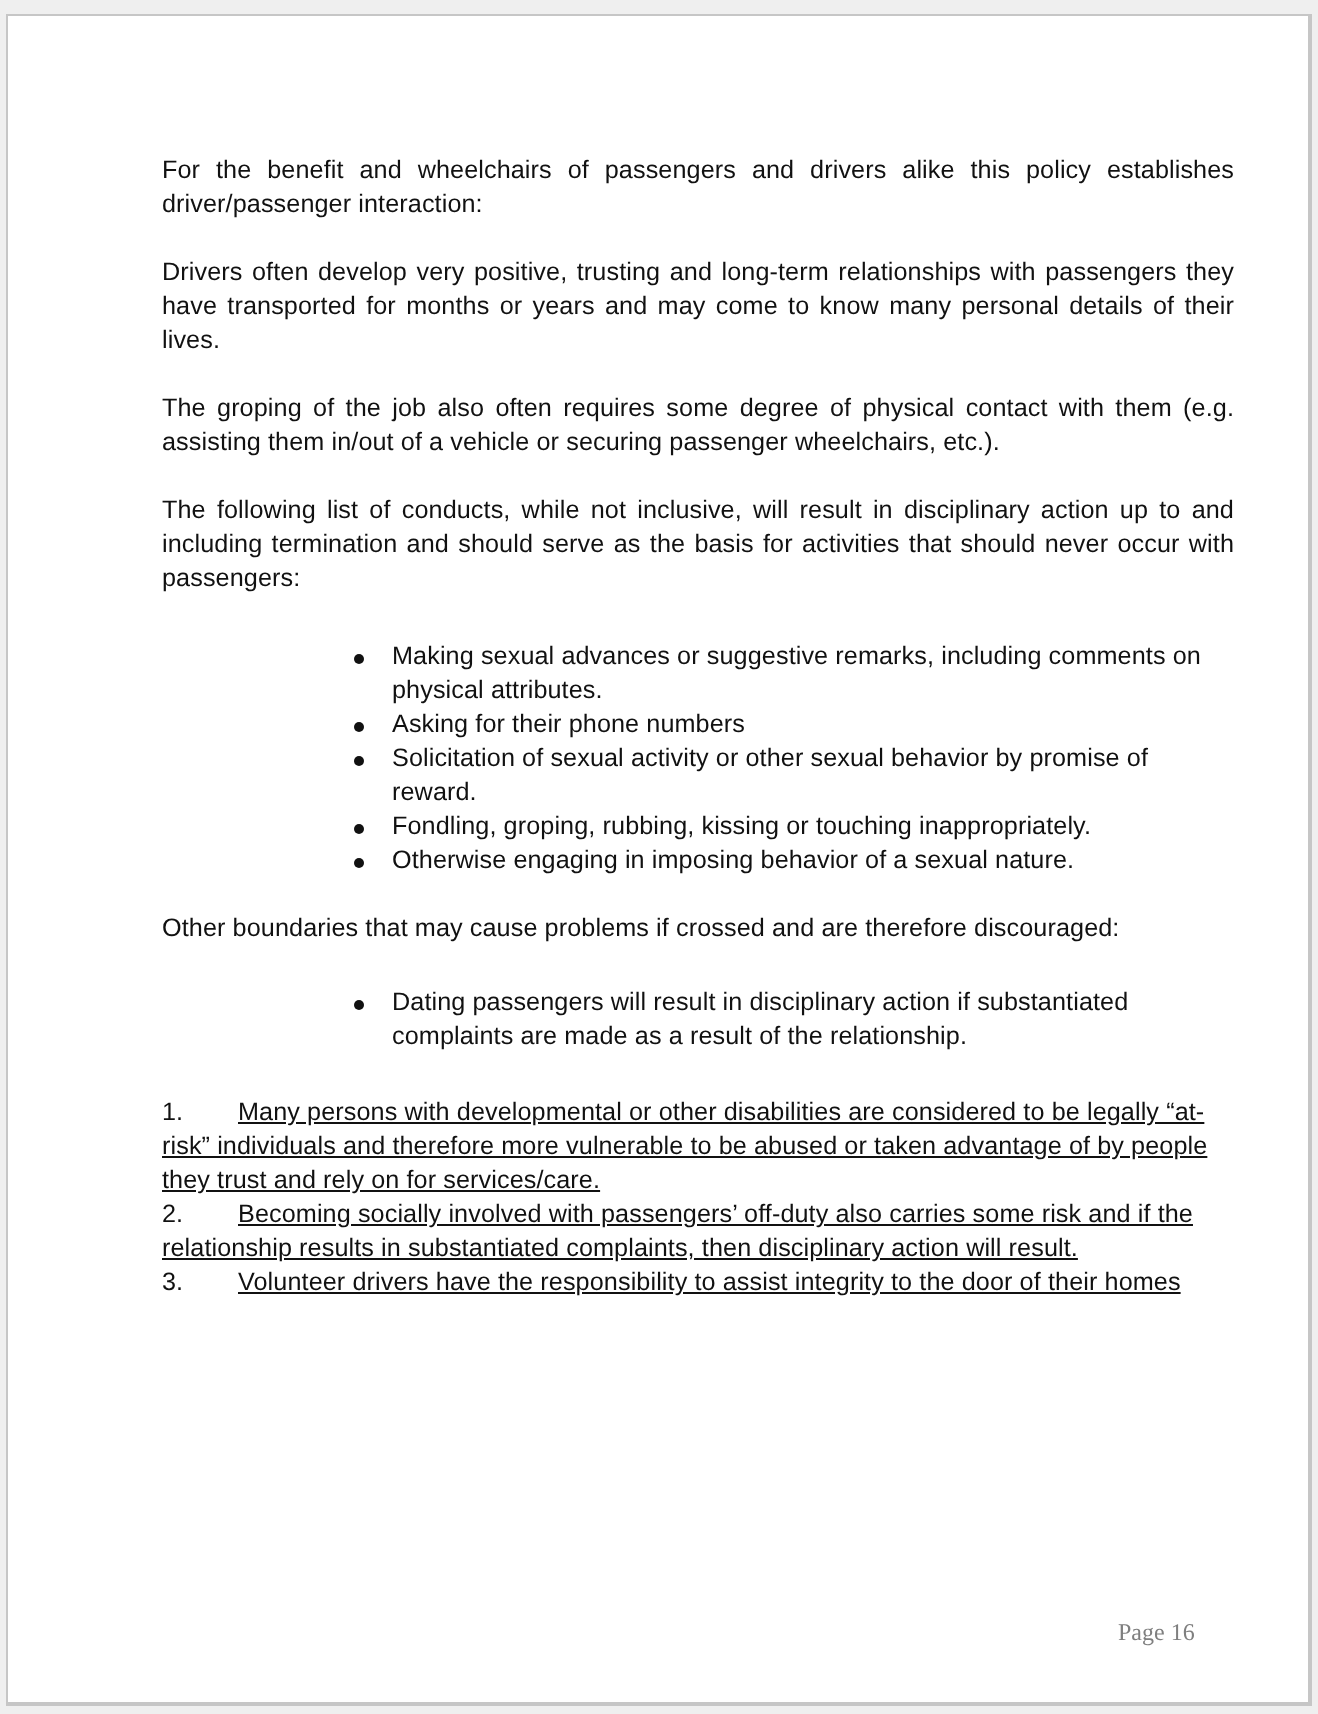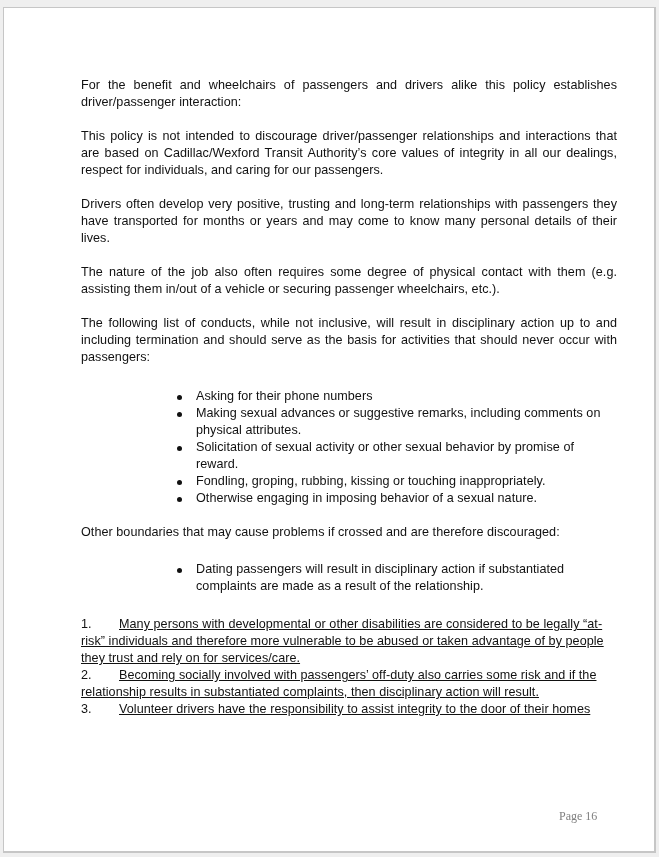--- a/index.html
+++ b/index.html
@@ -61,28 +61,27 @@
       color: #7f7f7f;
       text-align: right;
     }
   </style>
 </head>
 <body>
 
 <div class="page">
   <div class="content">
     <p class="para">For the benefit and wheelchairs of passengers and drivers alike this policy establishes driver/passenger interaction:</p>
-    <p class="para">This policy is not intended to discourage driver/passenger relationships and interactions that are based on Cadillac/Wexford Transit Authority’s core values of integrity in all our dealings, respect for individuals, and caring for our passengers.</p>
     <p class="para">Drivers often develop very positive, trusting and long-term relationships with passengers they have transported for months or years and may come to know many personal details of their lives.</p>
-    <p class="para">The nature of the job also often requires some degree of physical contact with them (e.g. assisting them in/out of a vehicle or securing passenger wheelchairs, etc.).</p>
+    <p class="para">The groping of the job also often requires some degree of physical contact with them (e.g. assisting them in/out of a vehicle or securing passenger wheelchairs, etc.).</p>
     <p class="para" style="margin-bottom:22px">The following list of conducts, while not inclusive, will result in disciplinary action up to and including termination and should serve as the basis for activities that should never occur with passengers:</p>
 
     <ul class="bullets">
+      <li><span class="dot"></span><span>Making sexual advances or suggestive remarks, including comments on physical attributes.</span></li>
       <li><span class="dot"></span><span>Asking for their phone numbers</span></li>
-      <li><span class="dot"></span><span>Making sexual advances or suggestive remarks, including comments on physical attributes.</span></li>
       <li><span class="dot"></span><span>Solicitation of sexual activity or other sexual behavior by promise of reward.</span></li>
       <li><span class="dot"></span><span>Fondling, groping, rubbing, kissing or touching inappropriately.</span></li>
       <li><span class="dot"></span><span>Otherwise engaging in imposing behavior of a sexual nature.</span></li>
     </ul>
 
     <p class="para" style="margin-bottom:20px">Other boundaries that may cause problems if crossed and are therefore discouraged:</p>
 
     <ul class="bullets" style="margin-bottom:21px">
       <li><span class="dot"></span><span>Dating passengers will result in disciplinary action if substantiated complaints are made as a result of the relationship.</span></li>
     </ul>

